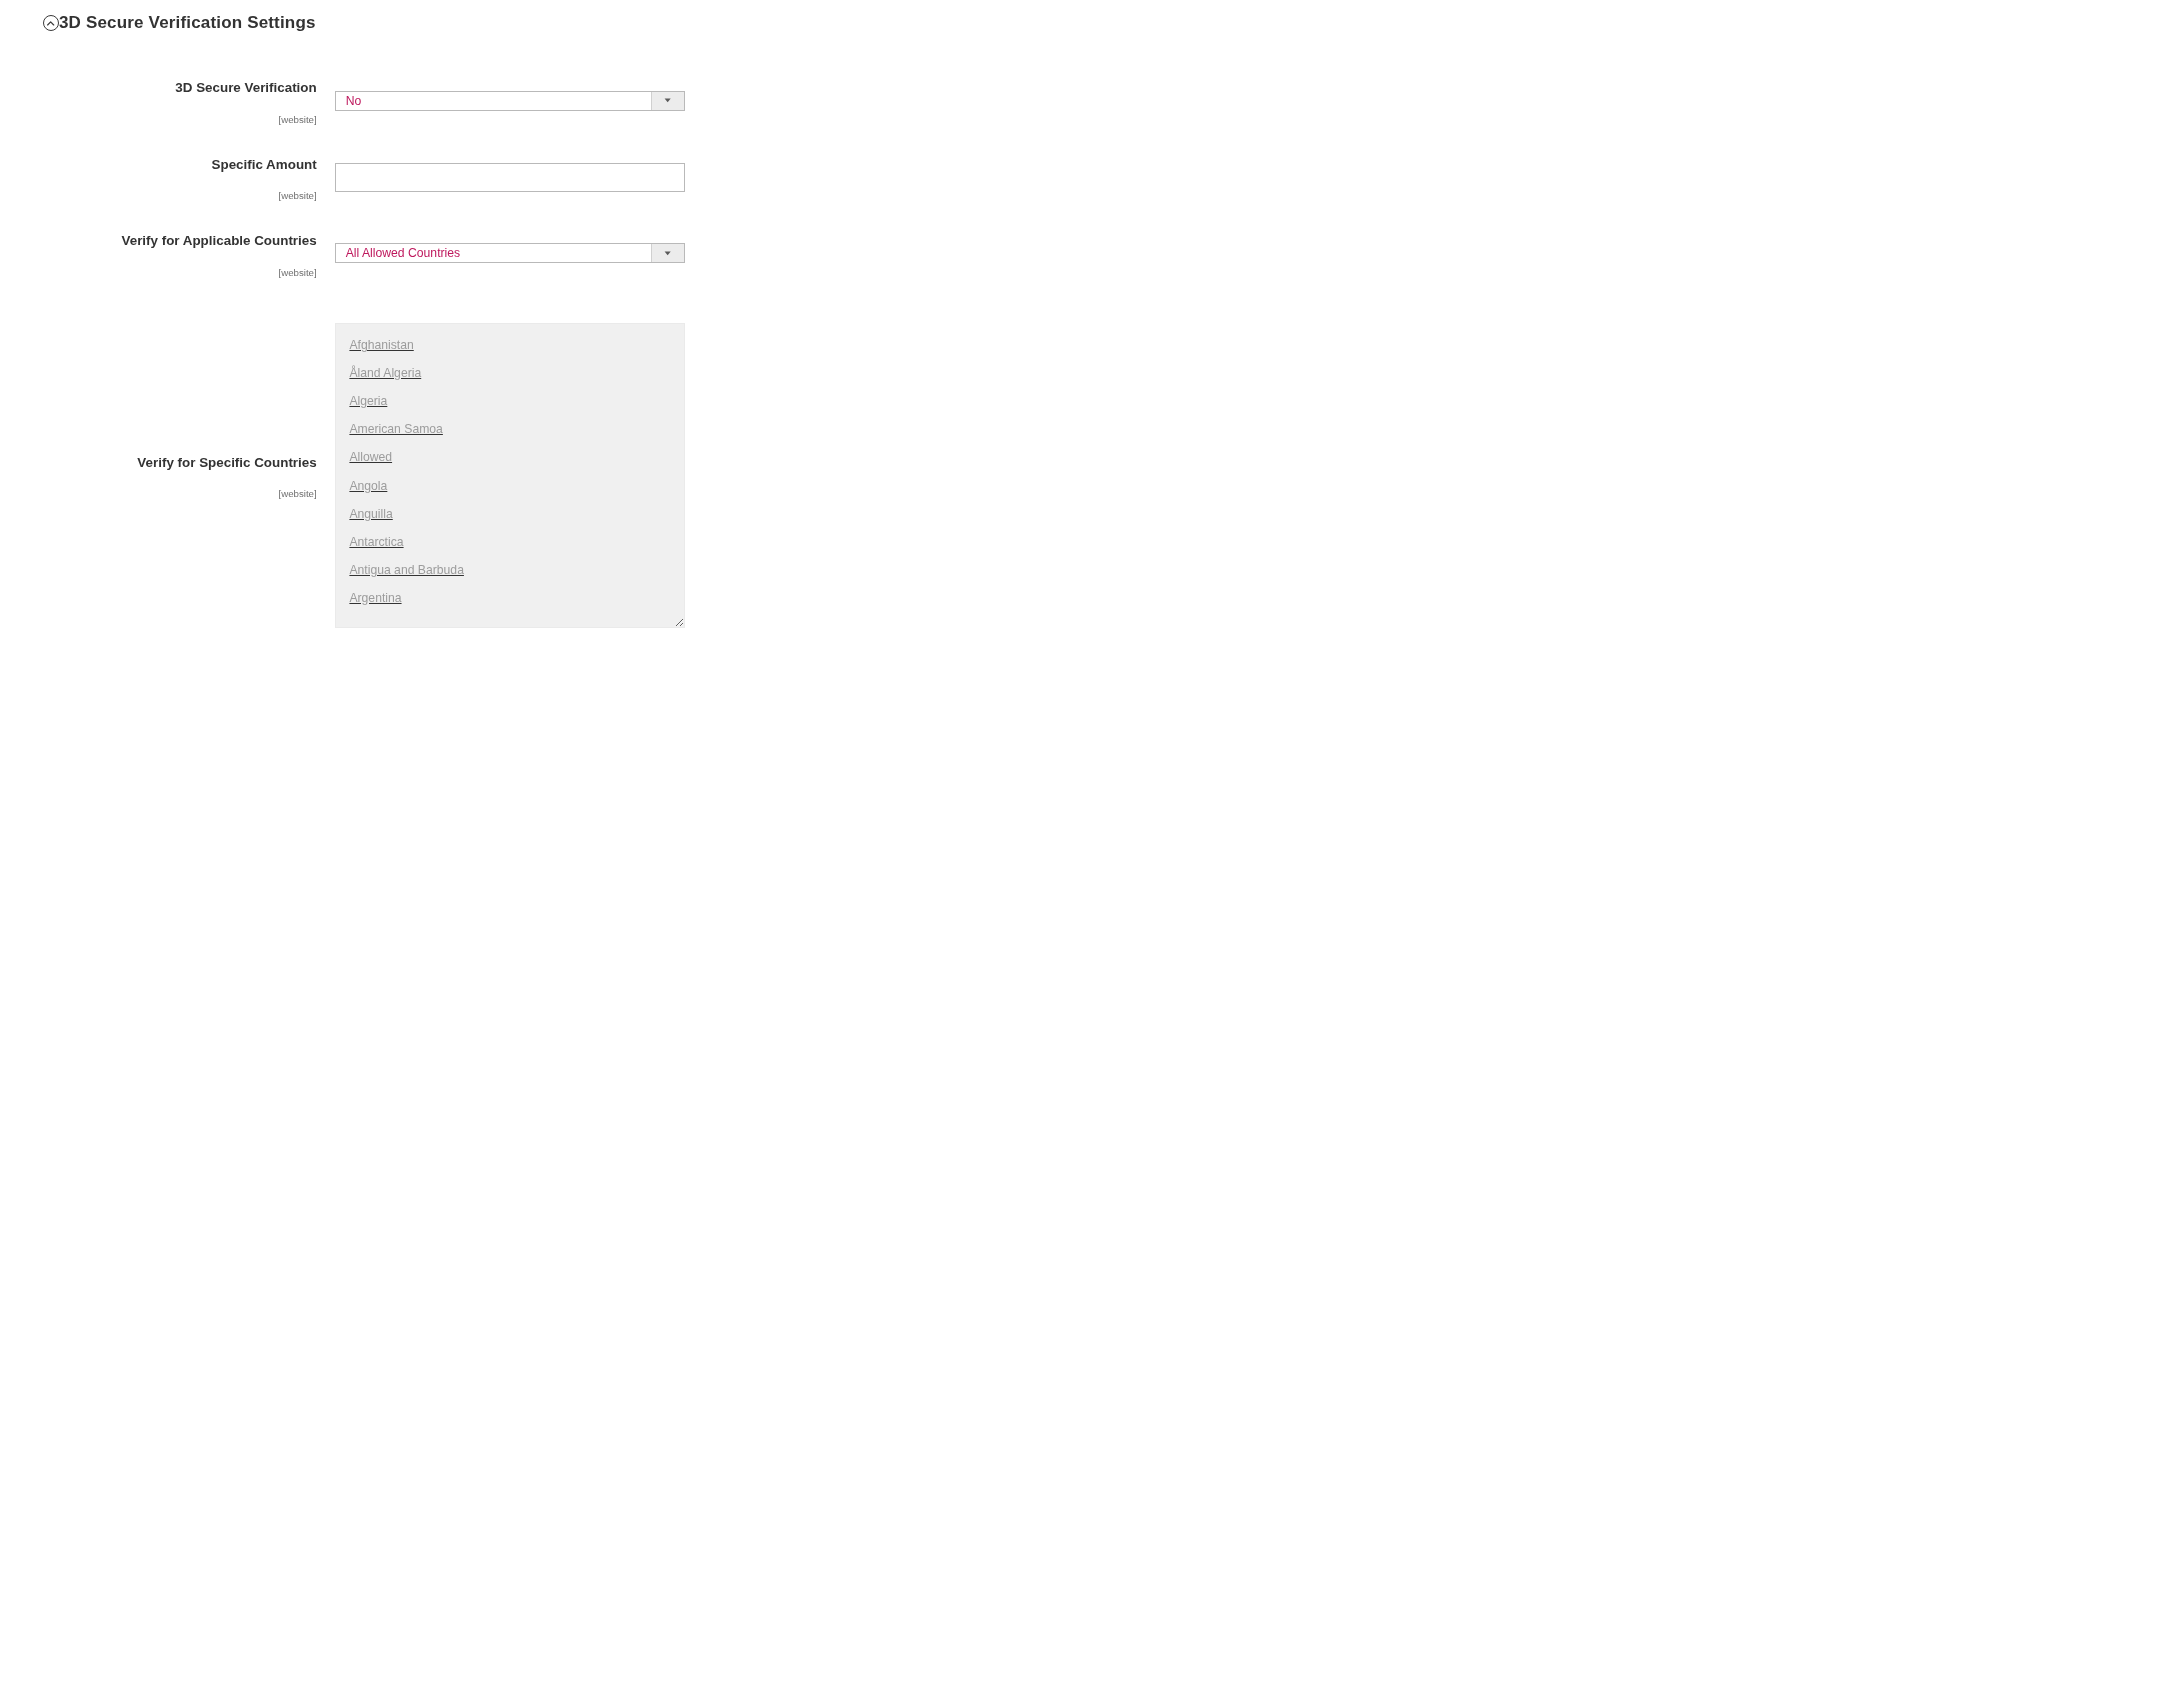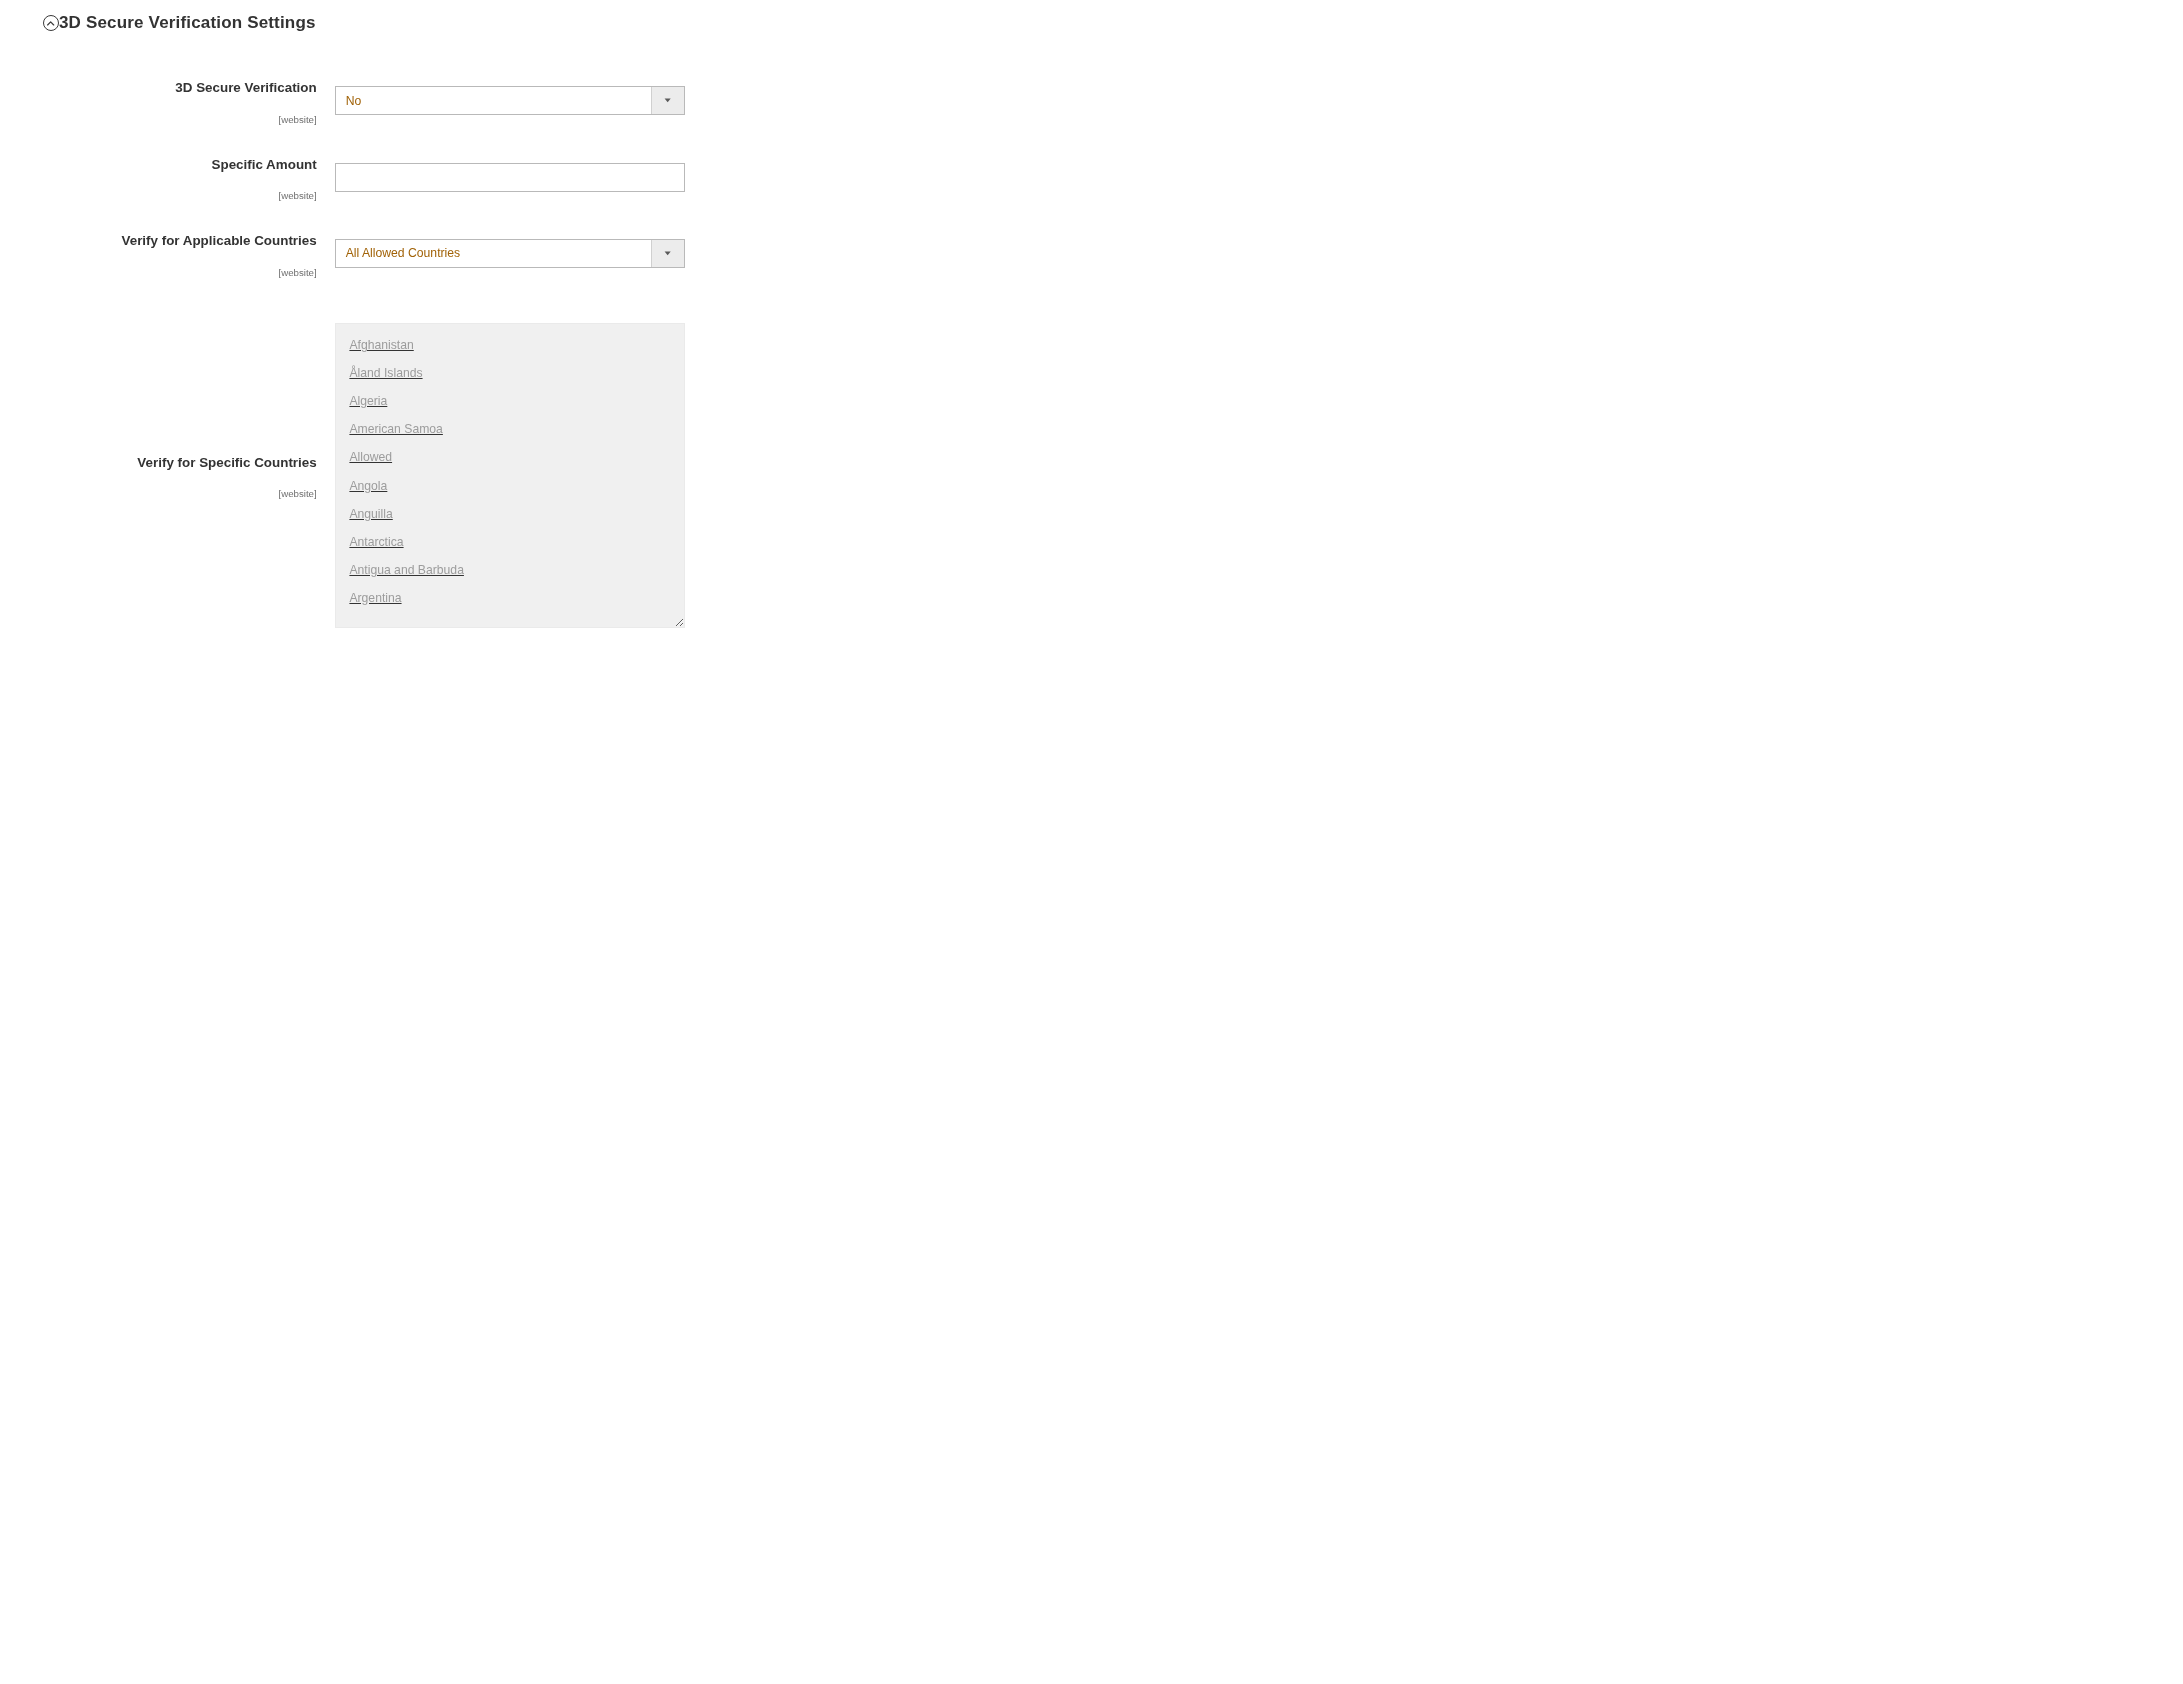--- a/index.html
+++ b/index.html
@@ -74,28 +74,28 @@
     margin-top: 17px;
   }
   .control-col {
     flex: 1 1 auto;
     max-width: 350px;
   }
   
   .select-box {
     position: relative;
     width: 350px;
-    height: 29px;
+    height: 20px;
     border: 0.6px solid #b9b9b9;
     background: #ffffff;
     display: flex;
     align-items: center;
     box-sizing: border-box;
     font-size: 12.2px;
-    color: #a16207;
+    color: #be185d;
     cursor: pointer;
   }
   .select-value {
     padding: 0 37px 0 9.7px;
     white-space: nowrap;
     overflow: hidden;
   }
   .select-arrow {
     position: absolute;
     right: 0;
@@ -209,21 +209,21 @@
 
     <div class="form-row list-wrap">
       <div class="label-col">
         <span class="field-label">Verify for Specific Countries</span>
         <span class="scope-tag">[website]</span>
       </div>
       <div class="control-col">
         <div class="multi-list" id="specific-countries-list">
           <div class="multi-list-inner">
               <div class="multi-item">Afghanistan</div>
-              <div class="multi-item">Åland Islands</div>
+              <div class="multi-item">Åland Algeria</div>
               <div class="multi-item">Algeria</div>
               <div class="multi-item">American Samoa</div>
               <div class="multi-item">Allowed</div>
               <div class="multi-item">Angola</div>
               <div class="multi-item">Anguilla</div>
               <div class="multi-item">Antarctica</div>
               <div class="multi-item">Antigua and Barbuda</div>
               <div class="multi-item">Argentina</div>
             </div>
         </div>

